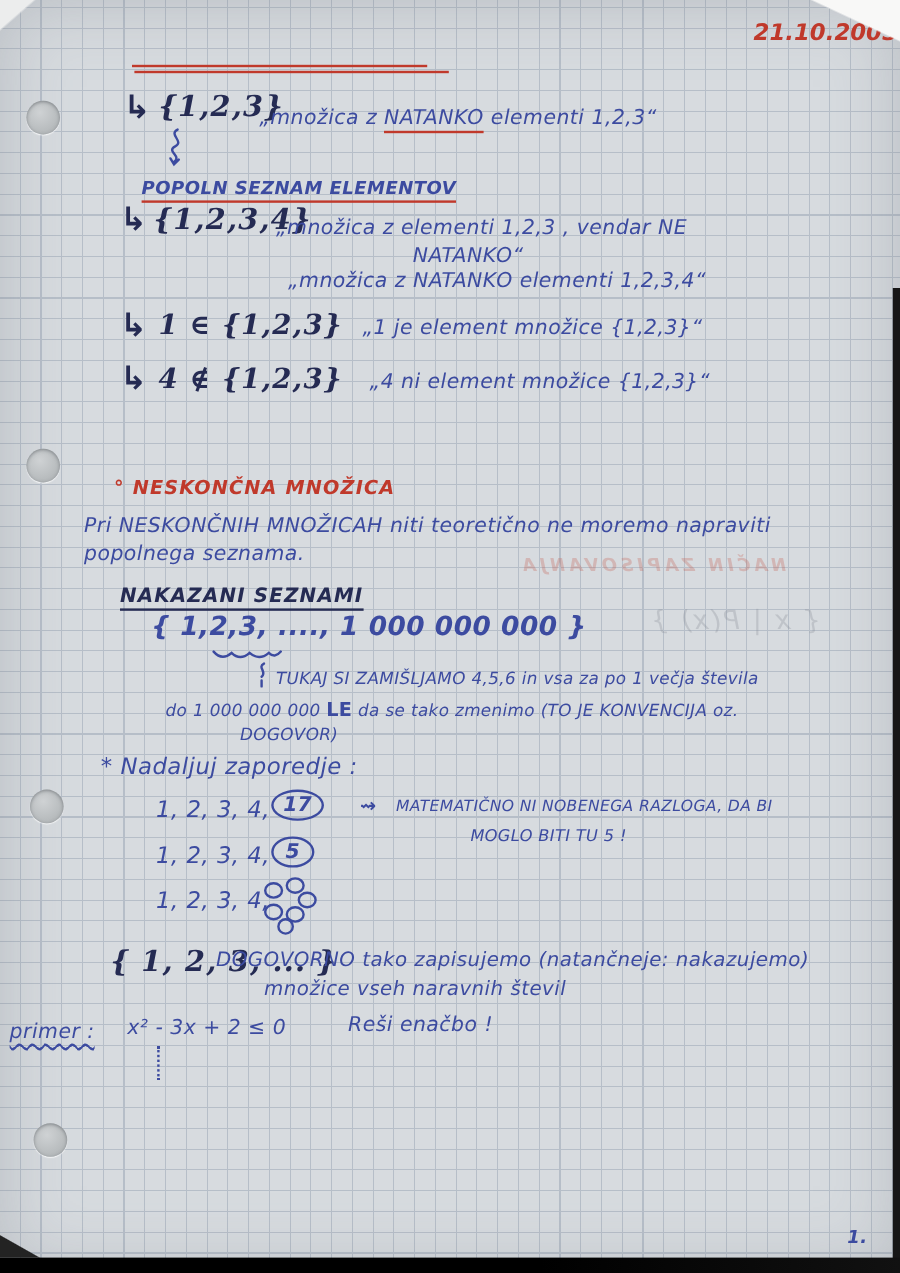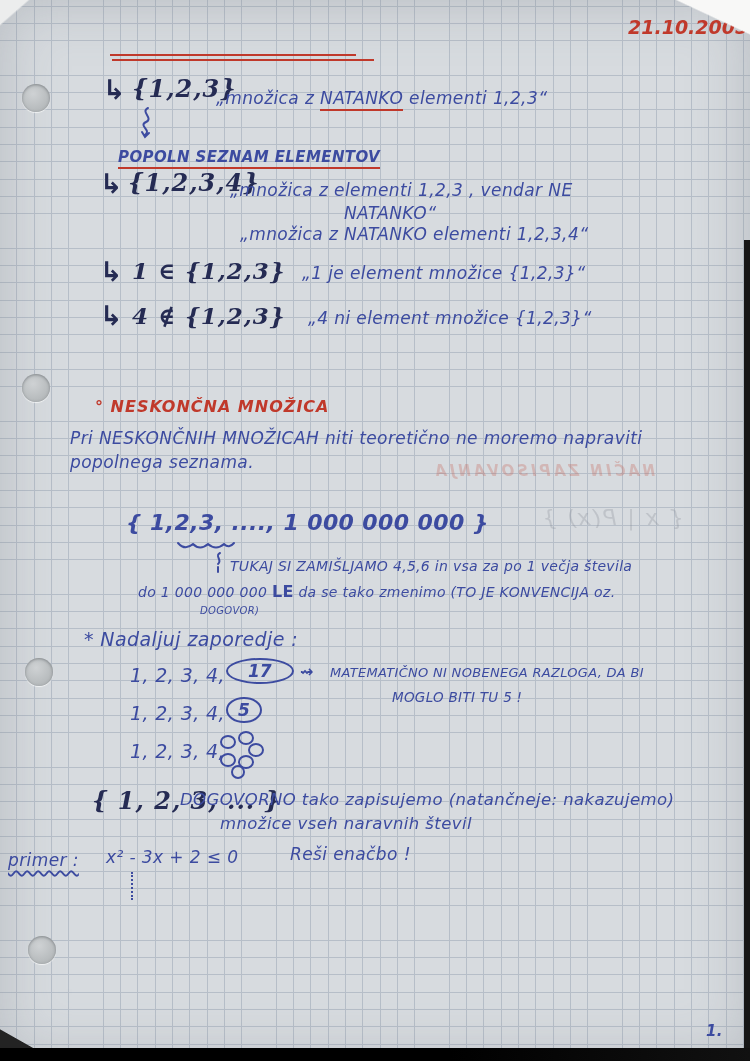--- a/index.html
+++ b/index.html
@@ -13,21 +13,21 @@
     font-family:"DejaVu Sans", sans-serif;
   }
   .abs{position:absolute;white-space:nowrap;}
   .hand{font-style:italic;color:#3c4ba0;letter-spacing:.4px;}
   .dark{font-family:"DejaVu Serif", serif;font-style:italic;font-weight:700;color:#252b53;letter-spacing:1px;}
   .red{color:#c0392b;}
   .small-caps{font-size:13.5px;letter-spacing:.3px;}
   .arrow-glyph{font-style:normal;font-weight:700;color:#252b53;}
   .underline-red{border-bottom:2px solid #c0392b;padding-bottom:1px;}
   .circle-num{display:inline-block;border:2px solid #3c4ba0;border-radius:50%;
-    padding:1px 20px;font-style:italic;color:#3c4ba0;font-weight:700;}
+    padding:1px 8px;font-style:italic;color:#3c4ba0;font-weight:700;}
   .hole{position:absolute;width:28px;height:28px;border-radius:50%;
     background:radial-gradient(circle at 40% 35%, #cfd2d4 0%, #b9bdbf 60%, #a8acae 100%);
     box-shadow:inset 0 1px 3px rgba(90,95,100,.6), 0 1px 1px rgba(255,255,255,.7);}
   .ghost{opacity:.28;transform:scaleX(-1);color:#c4584a;filter:blur(.6px);letter-spacing:3px;font-weight:700;}
   .ghost-gray{opacity:.30;transform:scaleX(-1);color:#8a8f98;filter:blur(.4px);letter-spacing:2px;}
   .edge-bottom{position:absolute;left:0;bottom:0;width:750px;height:13px;
     background:linear-gradient(to right,#000 60%,#111 100%);}
   .edge-right{position:absolute;right:0;top:240px;width:6px;height:821px;background:#161616;}
   .corner-tr{position:absolute;right:0;top:0;width:90px;height:42px;
     background:linear-gradient(to bottom left,#f8f8f7 40%,transparent 42%);}
@@ -83,34 +83,35 @@
 
 
   <div class="abs hand" style="left:70px;top:428px;font-size:17px;">Pri NESKONČNIH MNOŽICAH niti teoretično ne moremo napraviti</div>
 
   <div class="abs red" style="left:95px;top:397px;font-size:16px;font-style:italic;font-weight:700;letter-spacing:1px;">° NESKONČNA MNOŽICA</div>
   <div class="abs hand" style="left:70px;top:452px;font-size:17px;">popolnega seznama.</div>
 
   <div class="abs ghost" style="left:432px;top:462px;font-size:15px;font-style:italic;">NAČIN ZAPISOVANJA</div>
   <div class="abs ghost-gray" style="left:540px;top:505px;font-size:22px;font-style:italic;">{ x | P(x) }</div>
 
+  <div class="abs" style="left:100px;top:487px;font-size:16.5px;font-weight:700;color:#252b53;font-style:italic;letter-spacing:1px;border-bottom:2px solid #252b53;padding-bottom:1px;">NAKAZANI SEZNAMI</div>
   <div class="abs hand" style="left:126px;top:510px;font-size:22px;font-weight:700;">{ 1,2,3, ...., 1 000 000 000 }</div>
 
   <svg class="abs" style="left:176px;top:540px;" width="60" height="12">
     <path d="M2 3 Q9 11 17 4 Q24 11 32 4 Q40 11 48 4 Q53 9 58 3" stroke="#3c4ba0" stroke-width="2" fill="none" stroke-linecap="round"></path>
   </svg>
 
   <svg class="abs" style="left:212px;top:552px;" width="12" height="22">
     <path d="M8 1 C2 4 11 8 6 12 M6 15 L6 20" stroke="#3c4ba0" stroke-width="2" fill="none" stroke-linecap="round"></path>
   </svg>
   <div class="abs hand small-caps" style="left:230px;top:558px;font-size:14px;">TUKAJ SI ZAMIŠLJAMO 4,5,6 in vsa za po 1 večja števila</div>
   <div class="abs hand small-caps" style="left:138px;top:582px;font-size:14px;">
     <span>do 1 000 000 000 </span><span style="font-weight:700;font-size:16px;font-style:normal;">LE</span><span> da se tako zmenimo (TO JE KONVENCIJA oz.</span>
   </div>
-  <div class="abs hand small-caps" style="left:200px;top:605px;font-size:10px;">DOGOVOR)</div>
+  <div class="abs hand small-caps" style="left:200px;top:605px;font-size:14px;">DOGOVOR)</div>
 
   <div class="abs hand" style="left:84px;top:628px;font-size:19px;">* Nadaljuj zaporedje :</div>
 
   <div class="abs hand" style="left:130px;top:664px;font-size:19px;">1, 2, 3, 4,</div>
   <span class="abs circle-num" style="left:226px;top:658px;font-size:17px;">17</span>
   <div class="abs hand" style="left:300px;top:662px;font-size:16px;font-weight:700;">⇝</div>
   <div class="abs hand small-caps" style="left:330px;top:665px;font-size:13px;">MATEMATIČNO NI NOBENEGA RAZLOGA, DA BI</div>
   <div class="abs hand small-caps" style="left:392px;top:689px;font-size:13.5px;">MOGLO BITI TU 5 !</div>
 
   <div class="abs hand" style="left:130px;top:702px;font-size:19px;">1, 2, 3, 4,</div>

